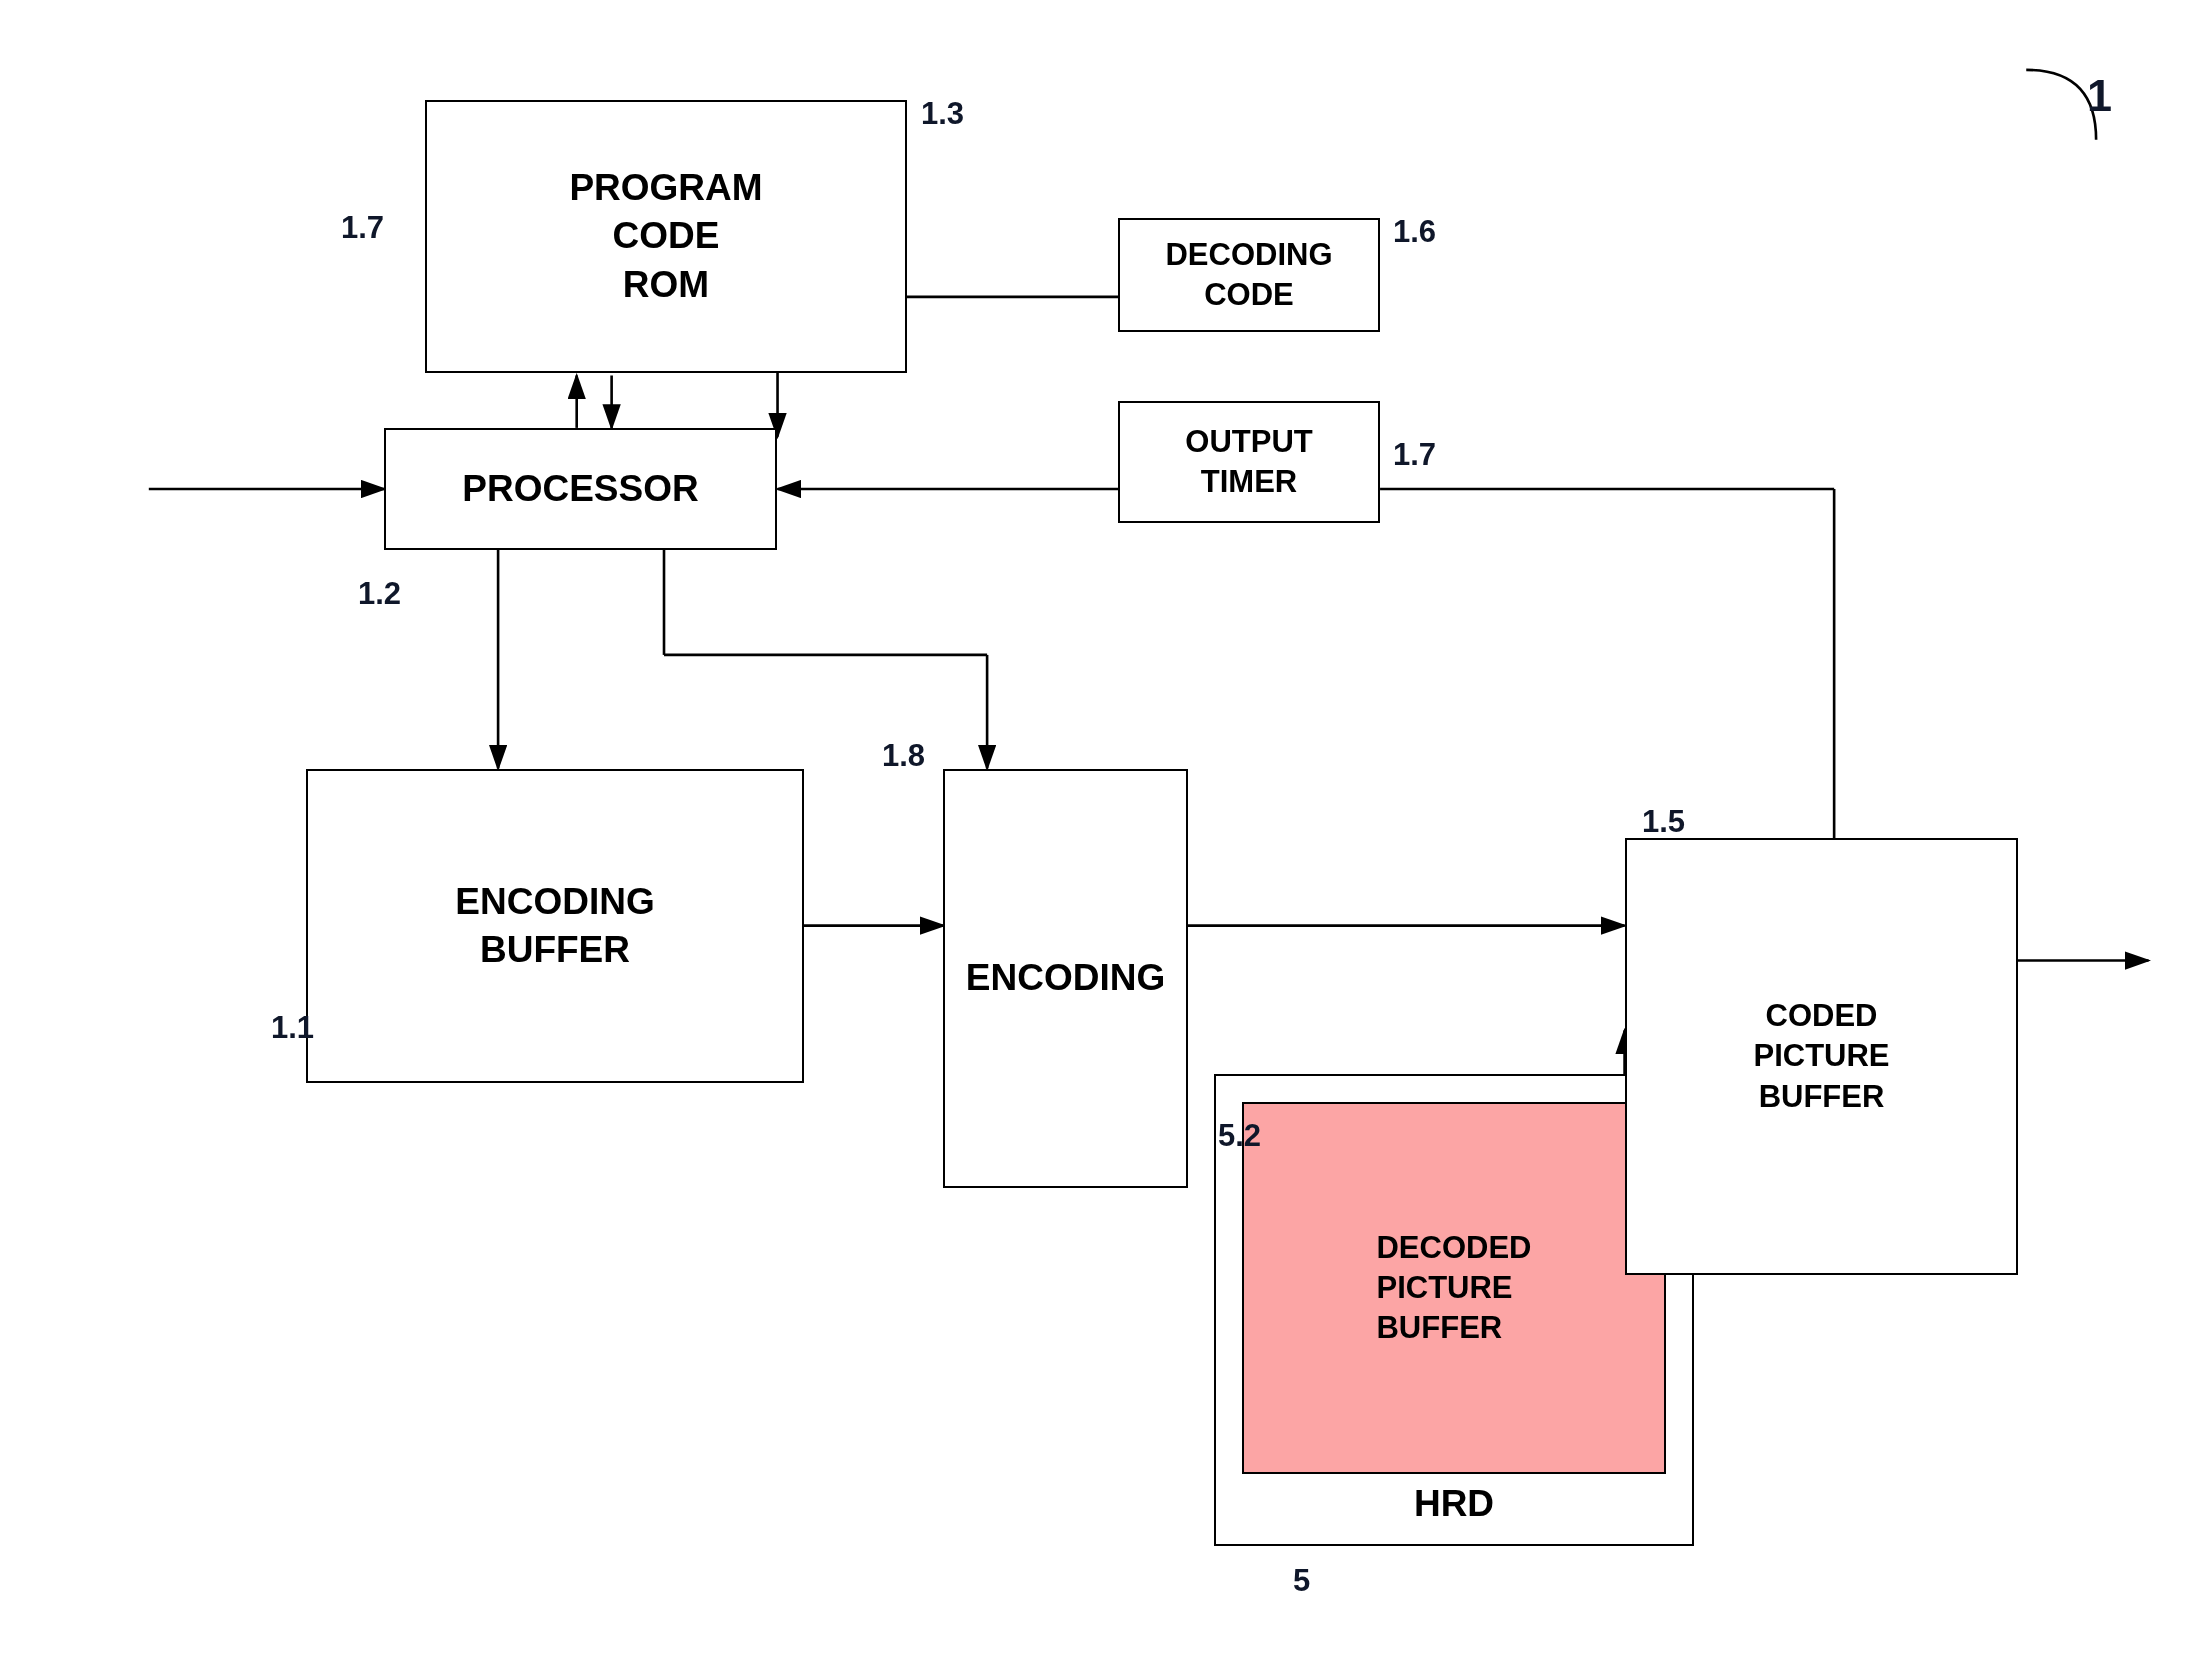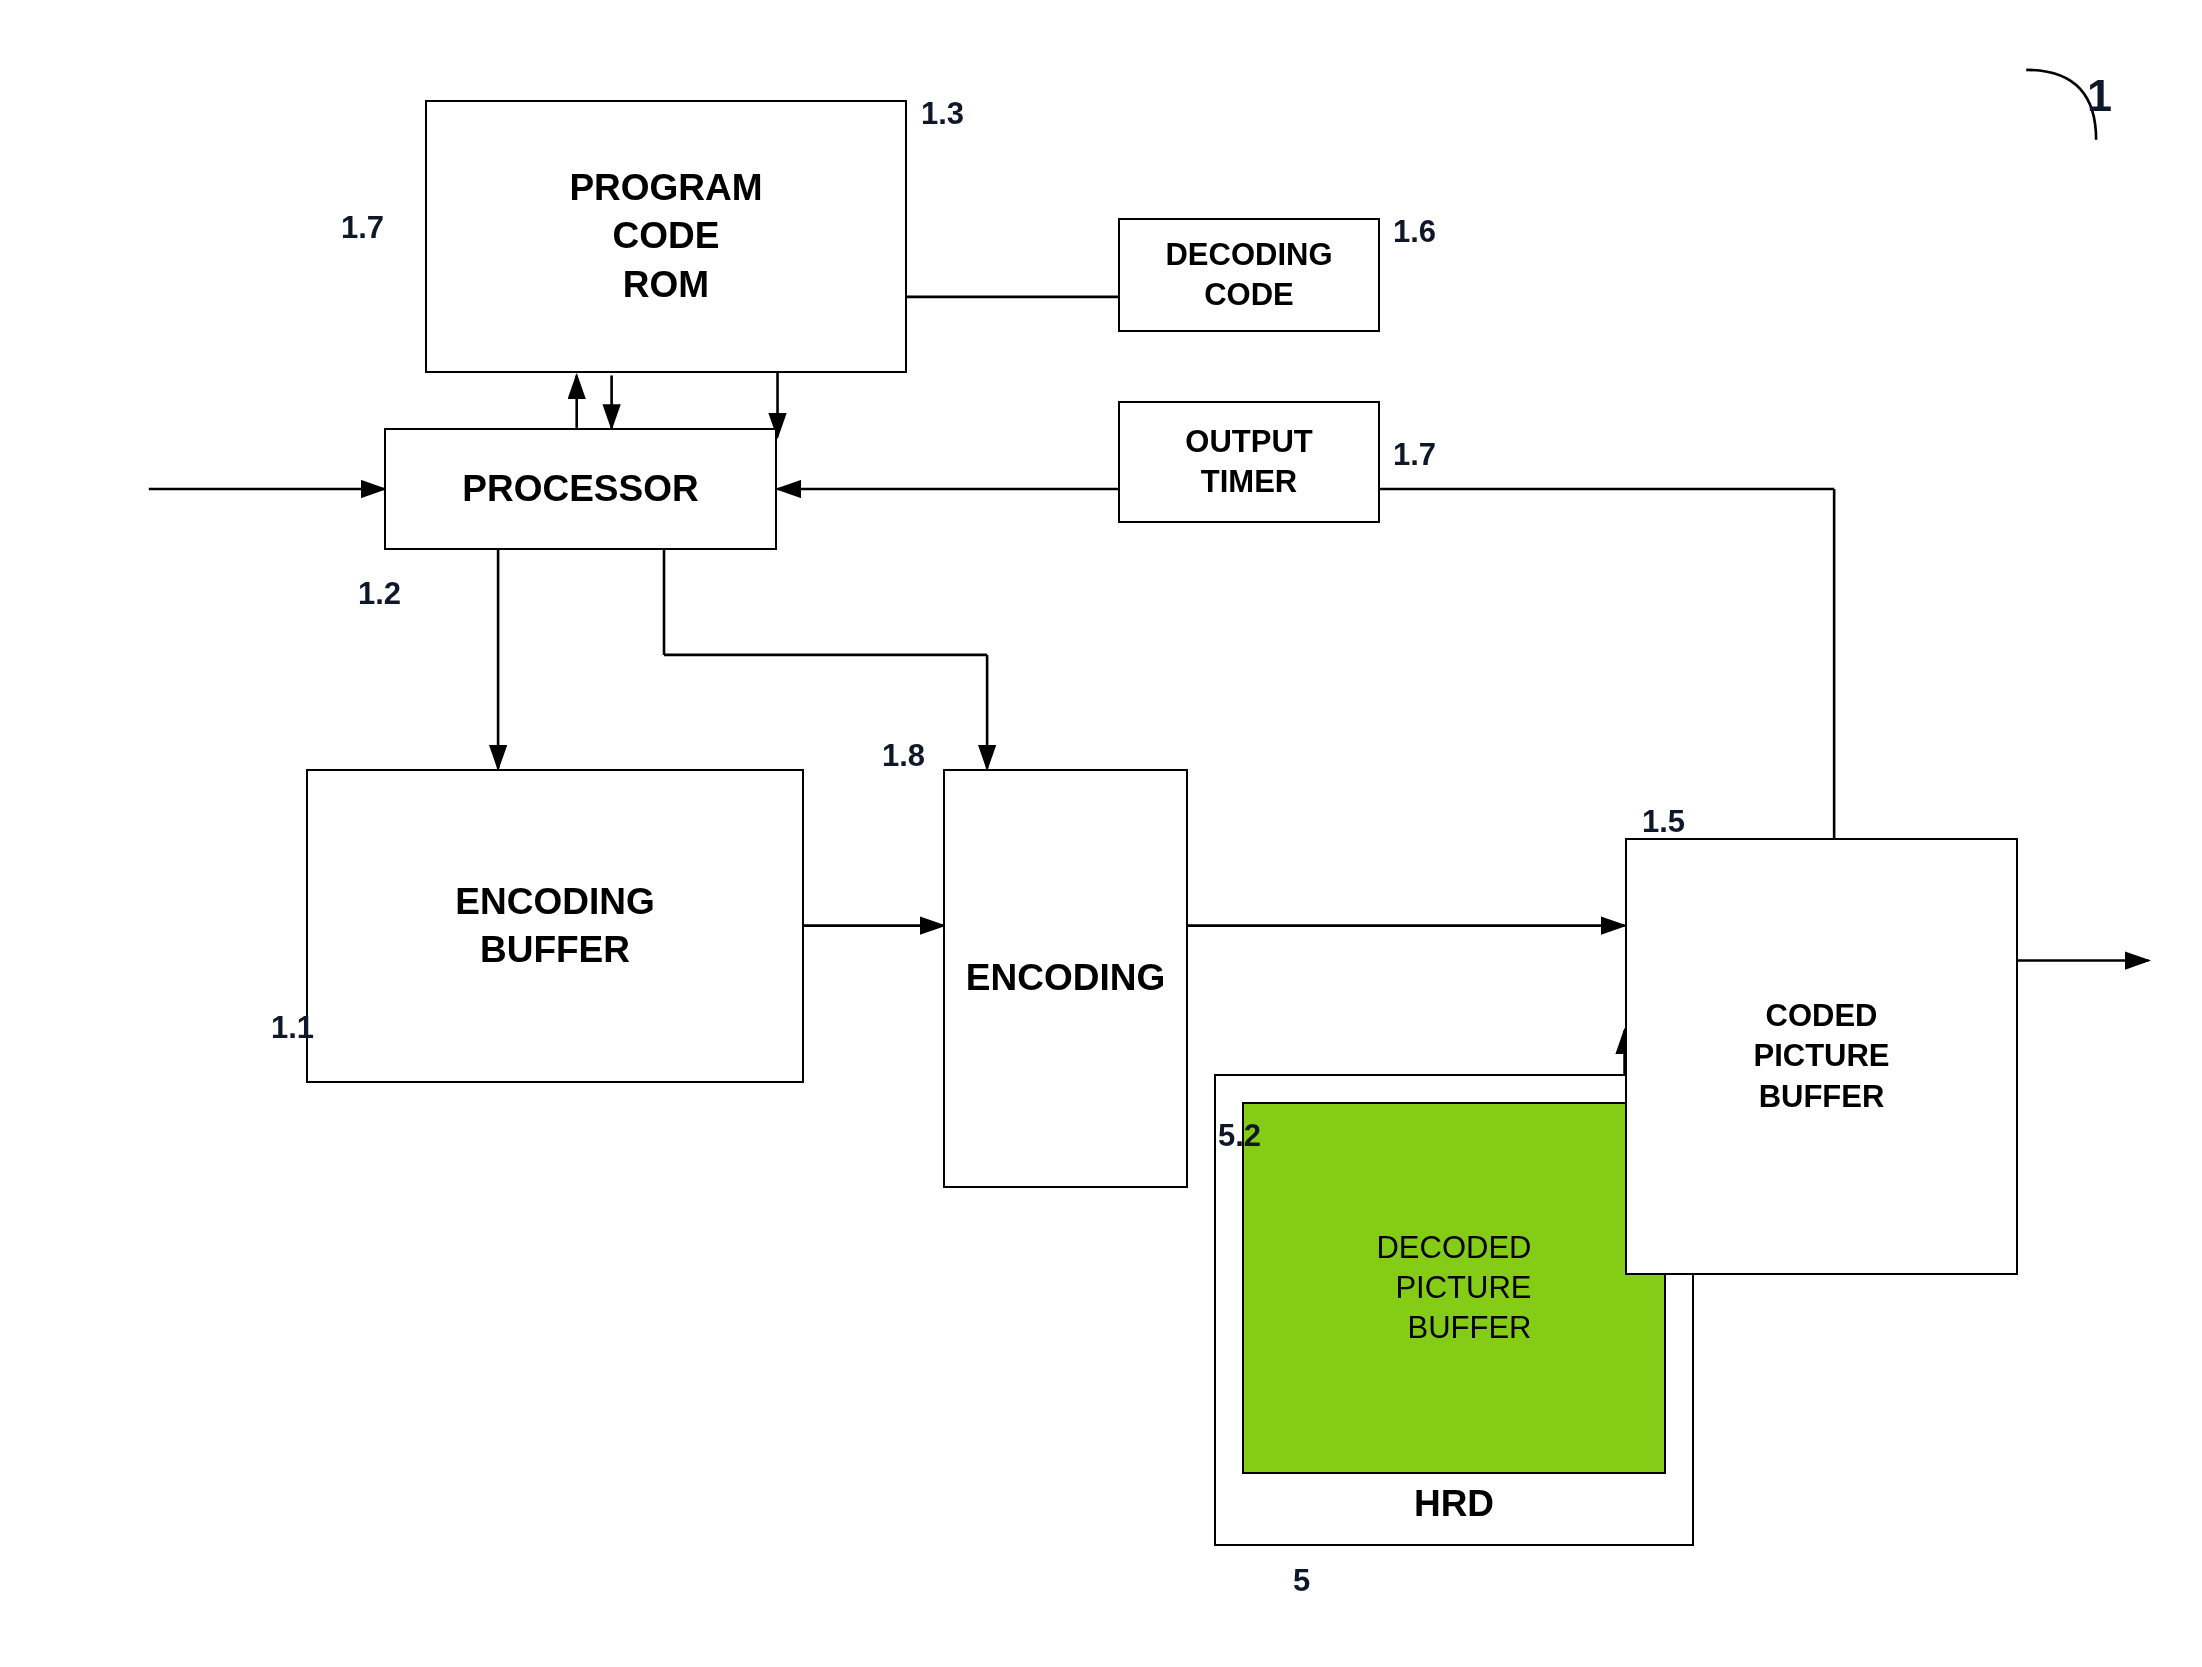--- a/index.html
+++ b/index.html
@@ -28,27 +28,27 @@
       justify-content: center;
       text-align: center;
       font-size: 31px;
       font-weight: bold;
       line-height: 1.3;
     }
 
     .box-inner {
       position: absolute;
       border: 2.6px solid #000;
-      background: #84cc16;
+      background: #fca5a5;
       display: flex;
       align-items: center;
       justify-content: center;
-      text-align: right;
+      text-align: left;
       font-size: 31px;
-      font-weight: normal;
+      font-weight: bold;
       line-height: 1.3;
     }
 
     .label {
       position: absolute;
       font-size: 31px;
       font-weight: bold;
       font-family: Arial, sans-serif;
       color: #0f172a;
     }

